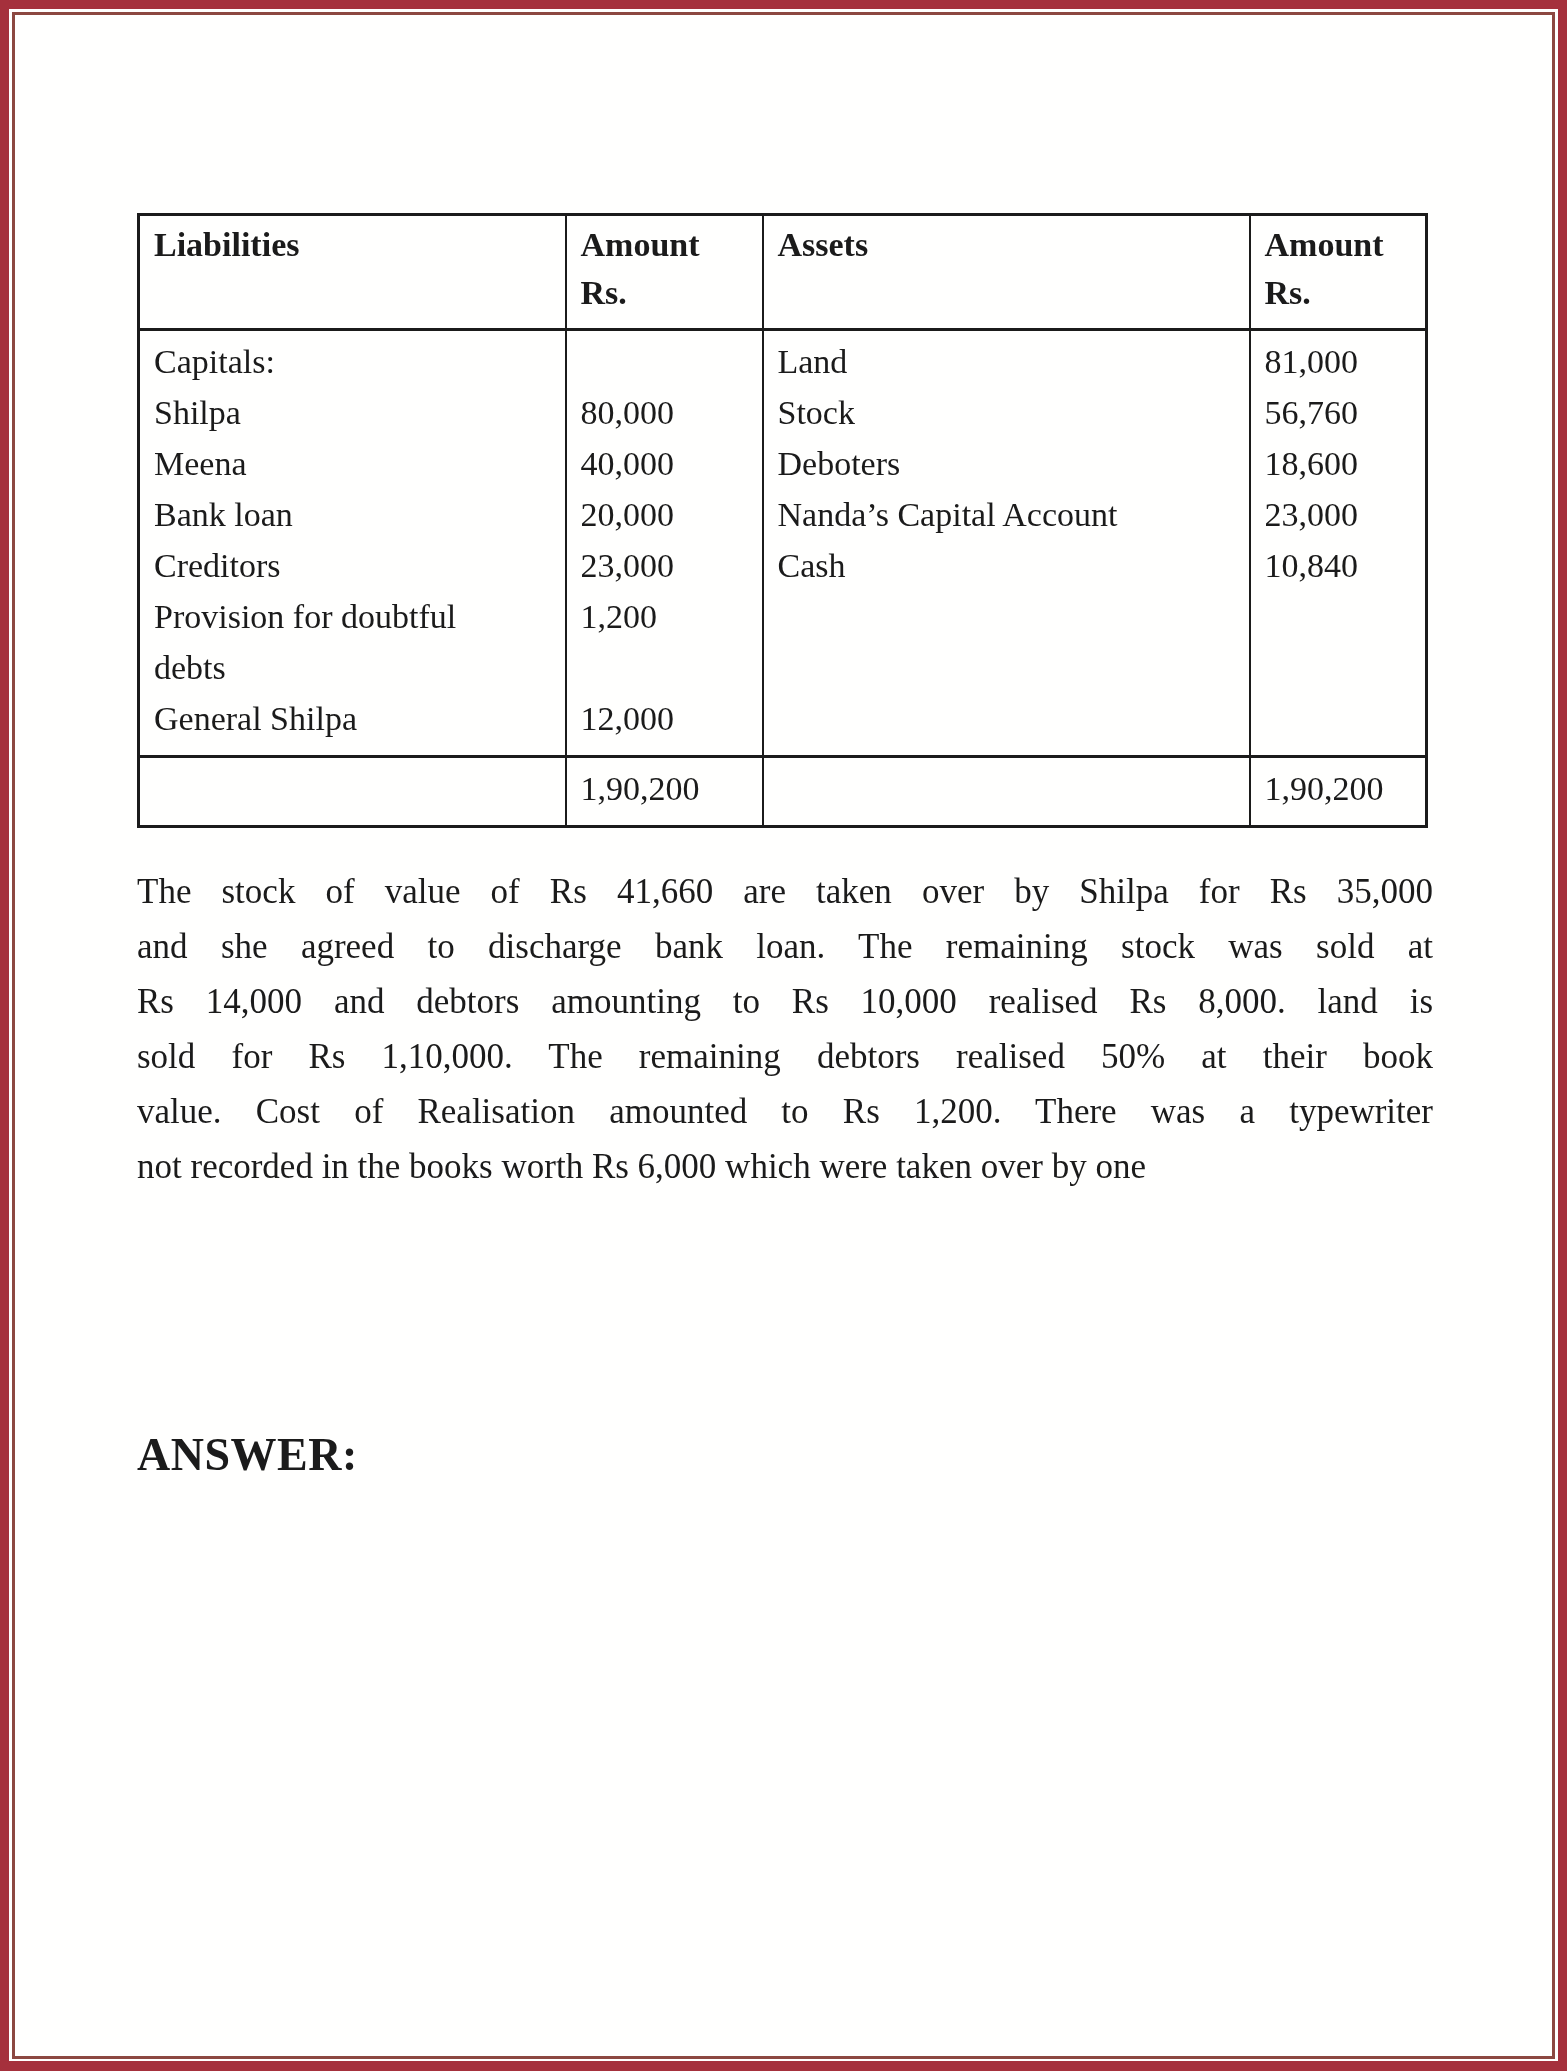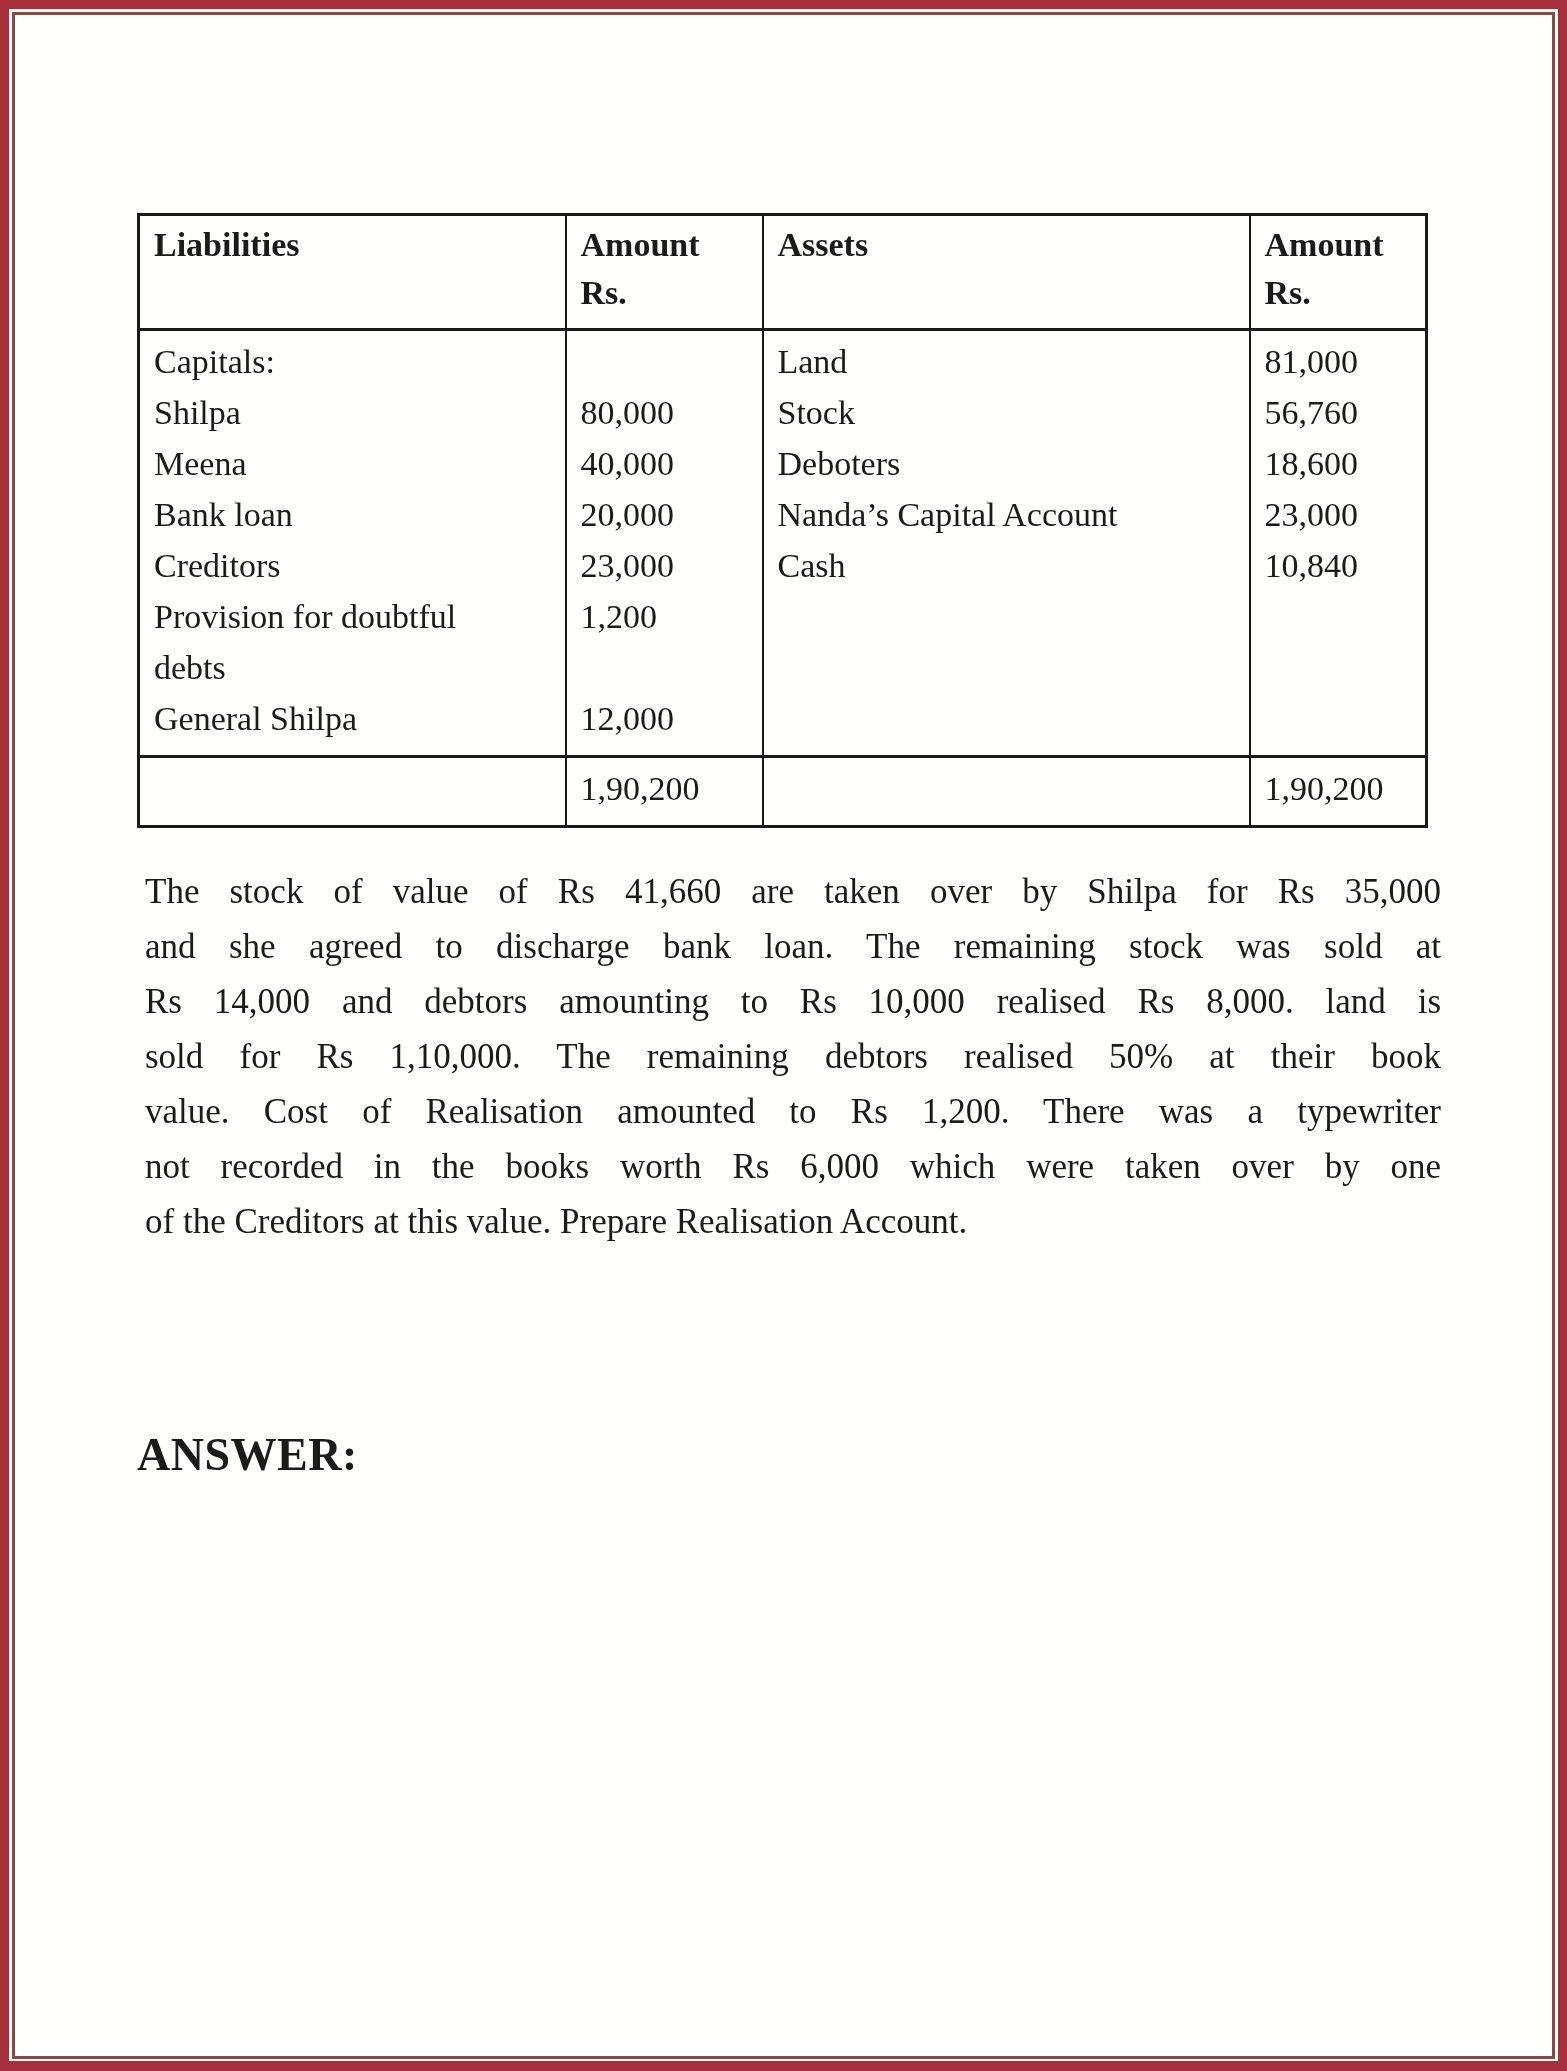--- a/index.html
+++ b/index.html
@@ -37,21 +37,21 @@
     text-align: left;
     font-weight: normal;
   }
   .sheet-table { border: 3px solid var(--ink, #1b1b1b); }
   .sheet-table thead th { border-bottom: 3px solid var(--ink, #1b1b1b); font-weight: bold; }
   .sheet-table tr.total-row td { border-top: 3px solid var(--ink, #1b1b1b); }
   .sheet-table .lines div { height: 51px; line-height: 51px; white-space: nowrap; overflow: visible; }
   .sheet-table thead .lines div { height: 48px; line-height: 48px; }
   .sheet-table tr.total-row td { height: 60px; }
   .question {
-    position: absolute; left: 145px; top: 864px; width: 1296px;
+    position: absolute; left: 137px; top: 864px; width: 1296px;
     font-size: 35px;
   }
   .question div {
     height: 55px; line-height: 55px;
     text-align: justify; text-align-last: justify;
   }
   .question div:last-child { text-align-last: left; }
   .answer-heading {
     position: absolute; left: 137px; top: 1428px;
     font-size: 46px; font-weight: bold;
@@ -159,16 +159,15 @@
   </tbody>
 </table>
 
 <div class="question">
     <div>The stock of value of Rs 41,660 are taken over by Shilpa for Rs 35,000</div>
     <div>and she agreed to discharge bank loan. The remaining stock was sold at</div>
     <div>Rs 14,000 and debtors amounting to Rs 10,000 realised Rs 8,000. land is</div>
     <div>sold for Rs 1,10,000. The remaining debtors realised 50% at their book</div>
     <div>value. Cost of Realisation amounted to Rs 1,200. There was a typewriter</div>
     <div>not recorded in the books worth Rs 6,000 which were taken over by one</div>
-    <div>of the Creditors at this value. Prepare Realisation Account.</div>
   </div>
 
 <div class="answer-heading">ANSWER:</div>
 
 </body></html>

